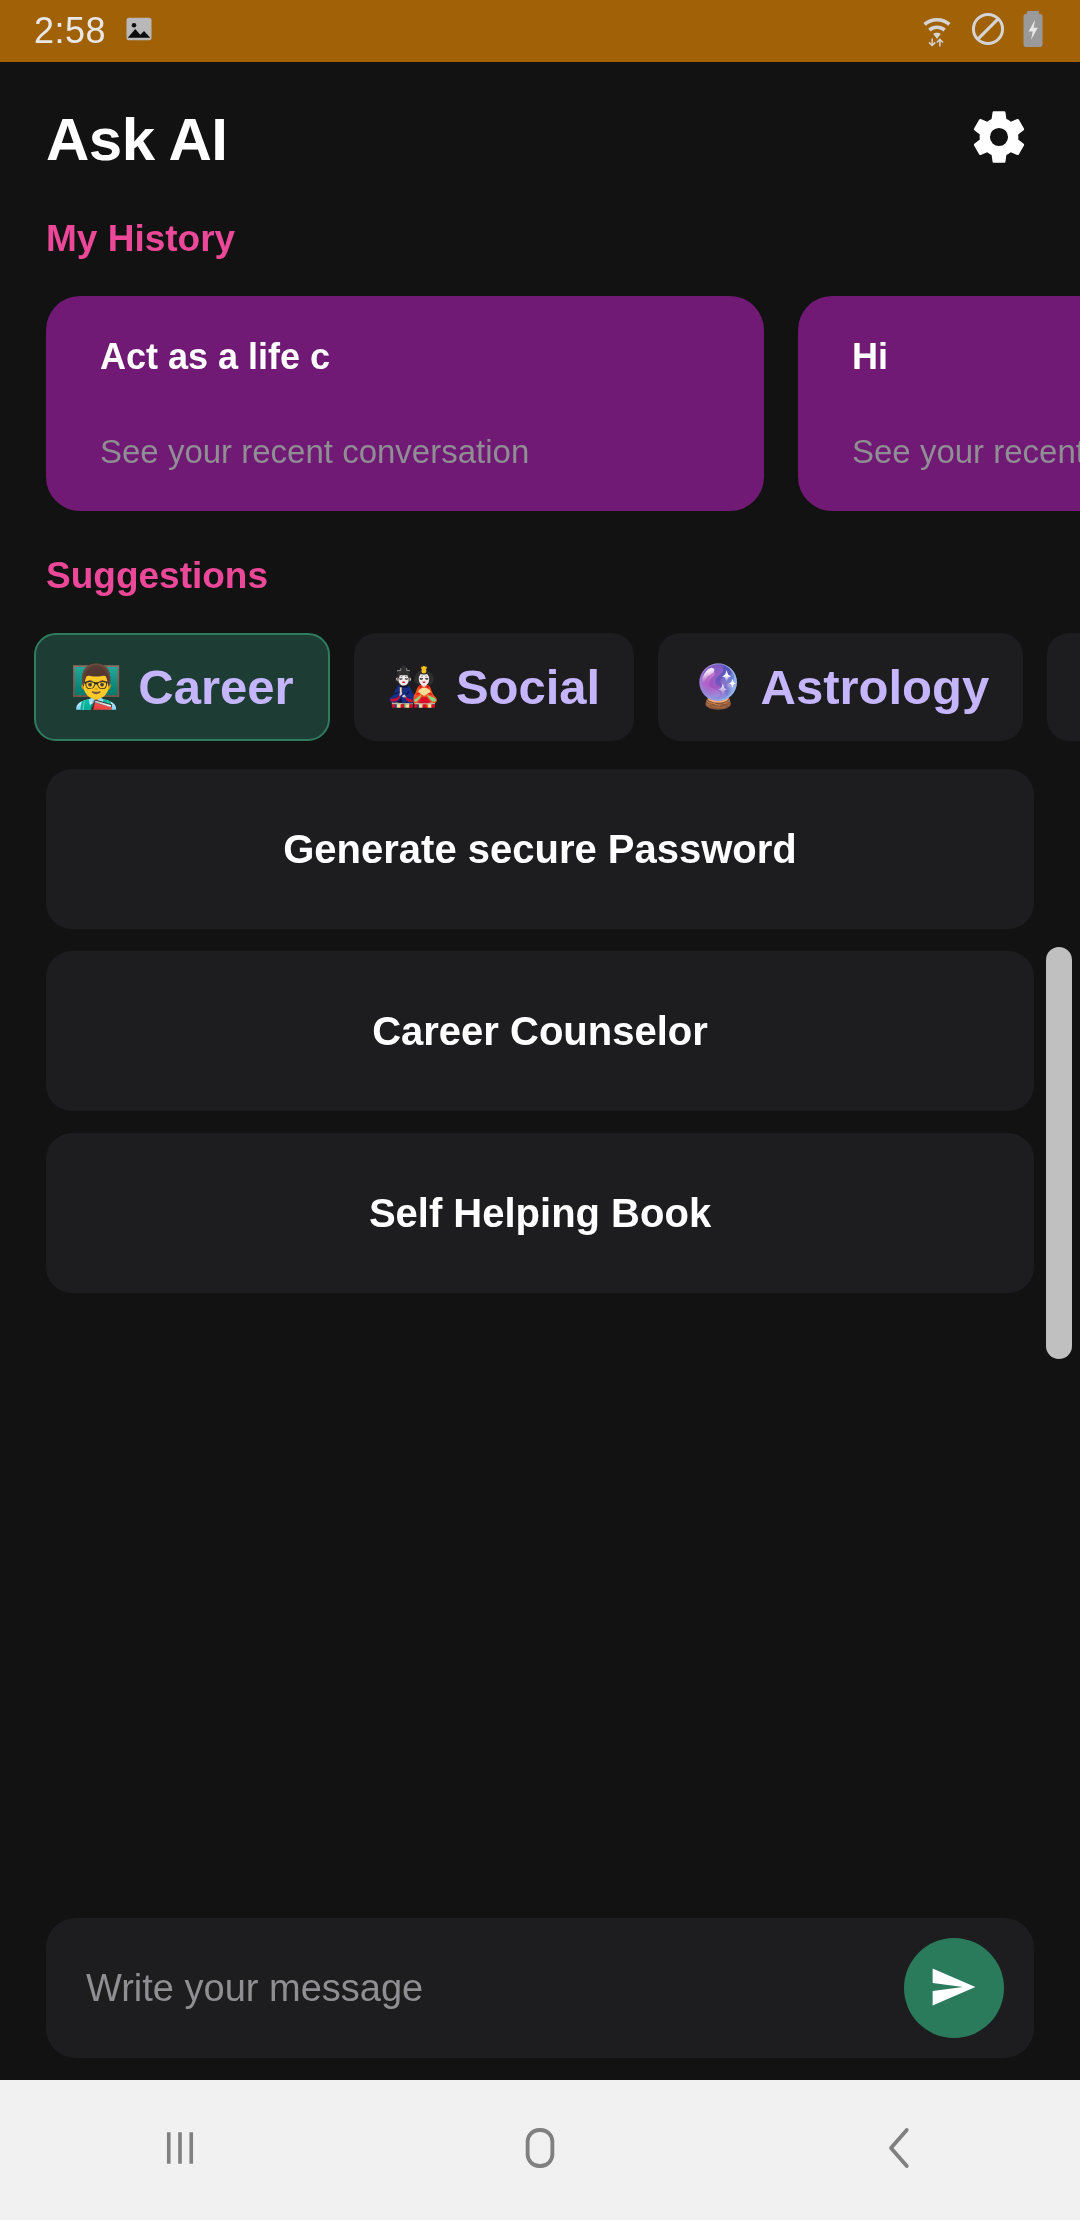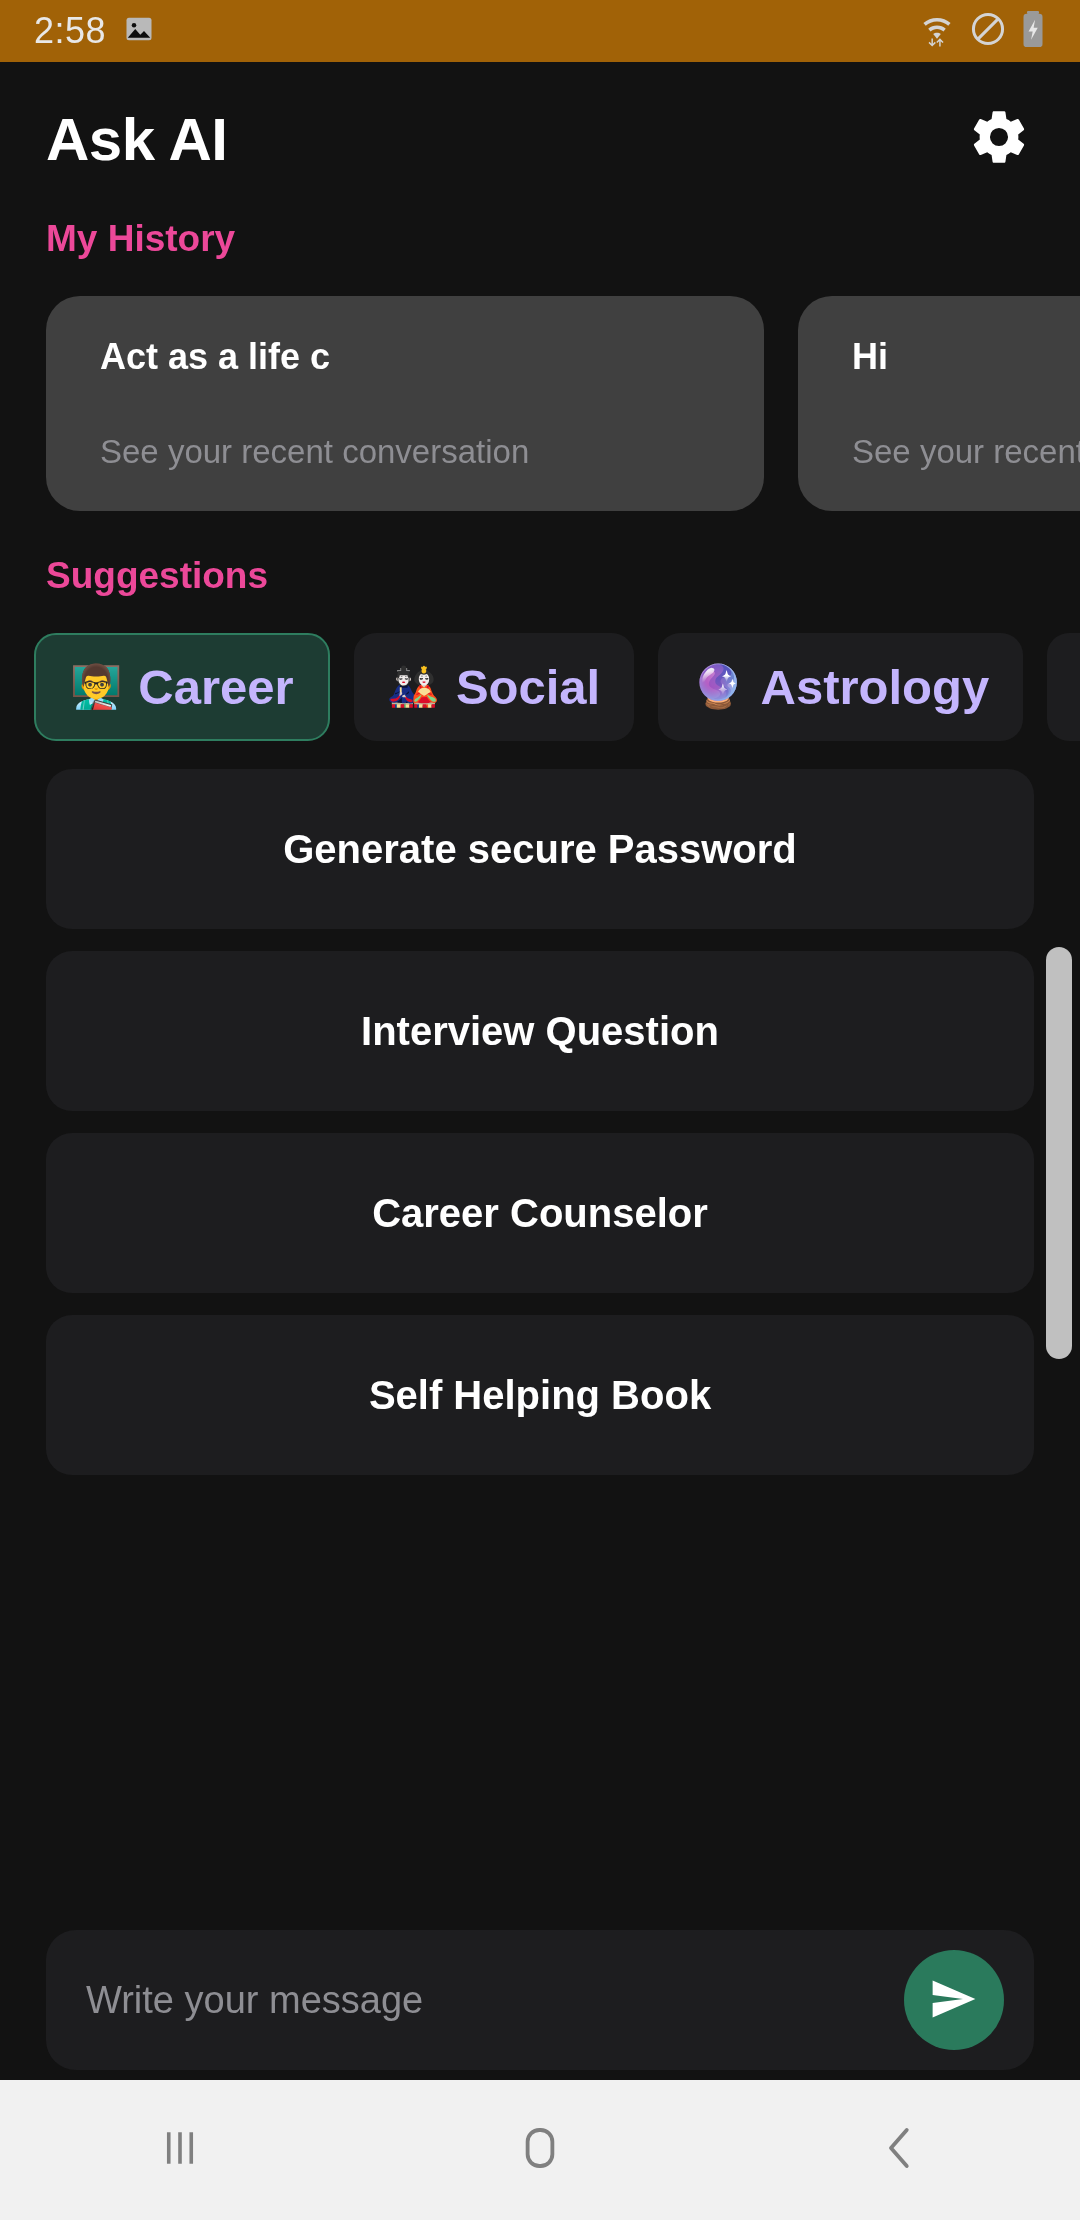--- a/index.html
+++ b/index.html
@@ -36,21 +36,21 @@
     color:#ec4899; font-size:37px; font-weight:bold;
     padding:0 46px; margin-top:44px;
   }
 
   
   .history-scroll {
     display:flex; gap:34px; margin-top:36px;
     padding:0 46px; overflow:hidden;
   }
   .history-card {
-    flex:0 0 718px; height:215px; background:#404040;
+    flex:0 0 718px; height:215px; background:#701a75;
     border-radius:34px; padding:40px 54px;
     display:flex; flex-direction:column; justify-content:space-between;
     cursor:pointer;
   }
   .history-card .h-title { color:#fff; font-size:36px; font-weight:bold; white-space:nowrap; overflow:hidden; }
   .history-card .h-sub { color:#8e8e93; font-size:33px; white-space:nowrap; overflow:hidden; }
 
   
   .chips-row {
     display:flex; gap:24px; margin-top:36px;
@@ -74,21 +74,21 @@
   .sugg-card span { color:#fff; font-size:40px; font-weight:bold; }
 
   
   .scroll-indicator {
     position:absolute; right:8px; top:885px; width:26px; height:412px;
     background:#c0c0c0; border-radius:14px; cursor:pointer;
   }
 
   
   .input-bar {
-    position:absolute; left:46px; right:46px; bottom:10px;
+    position:absolute; left:46px; right:46px; bottom:22px;
     height:140px; background:#1d1d1f; border-radius:30px;
     display:flex; align-items:center; padding:0 30px 0 40px;
   }
   .msg-input {
     flex:1 1 auto; background:transparent; border:none; outline:none;
     color:#fff; font-size:38px; font-family:"Liberation Sans", sans-serif;
   }
   .msg-input::placeholder { color:#8e8e93; }
   .send-btn {
     flex:0 0 auto; width:100px; height:100px; border-radius:50%;
@@ -188,23 +188,20 @@
       </div>
       <div class="chip">
         <span class="chip-emoji">🎭</span>
         <span class="chip-label">A</span>
       </div>
     </div>
 
     <div class="suggestions-list">
       <div class="sugg-card">
         <span>Generate secure Password</span>
-      </div>
-      <div class="sugg-card">
-        <span>Interview Question</span>
       </div>
       <div class="sugg-card">
         <span>Career Counselor</span>
       </div>
       <div class="sugg-card">
         <span>Self Helping Book</span>
       </div>
     </div>
 
     <div class="scroll-indicator"></div>

